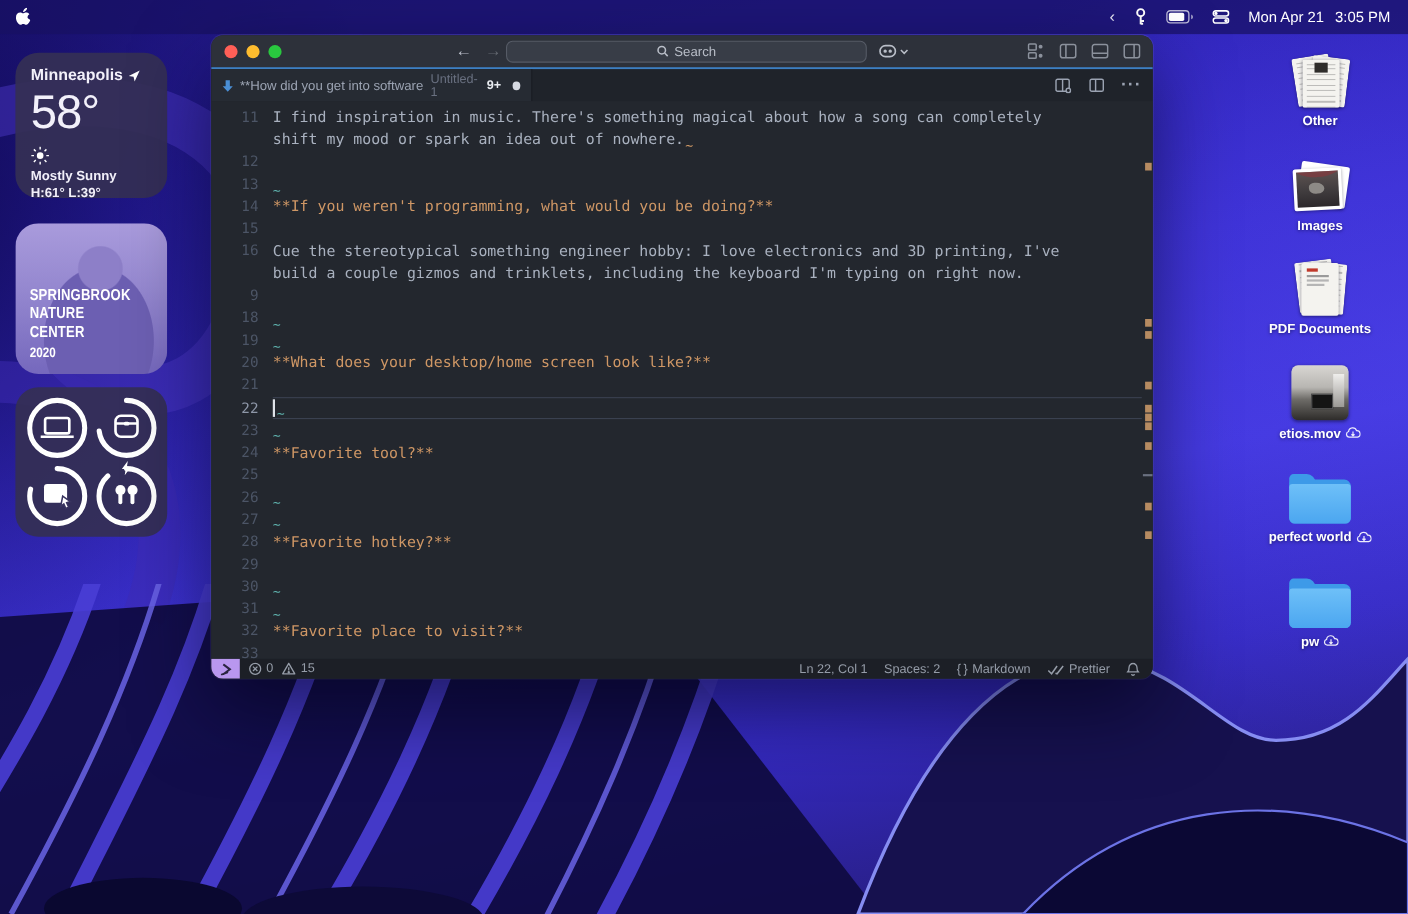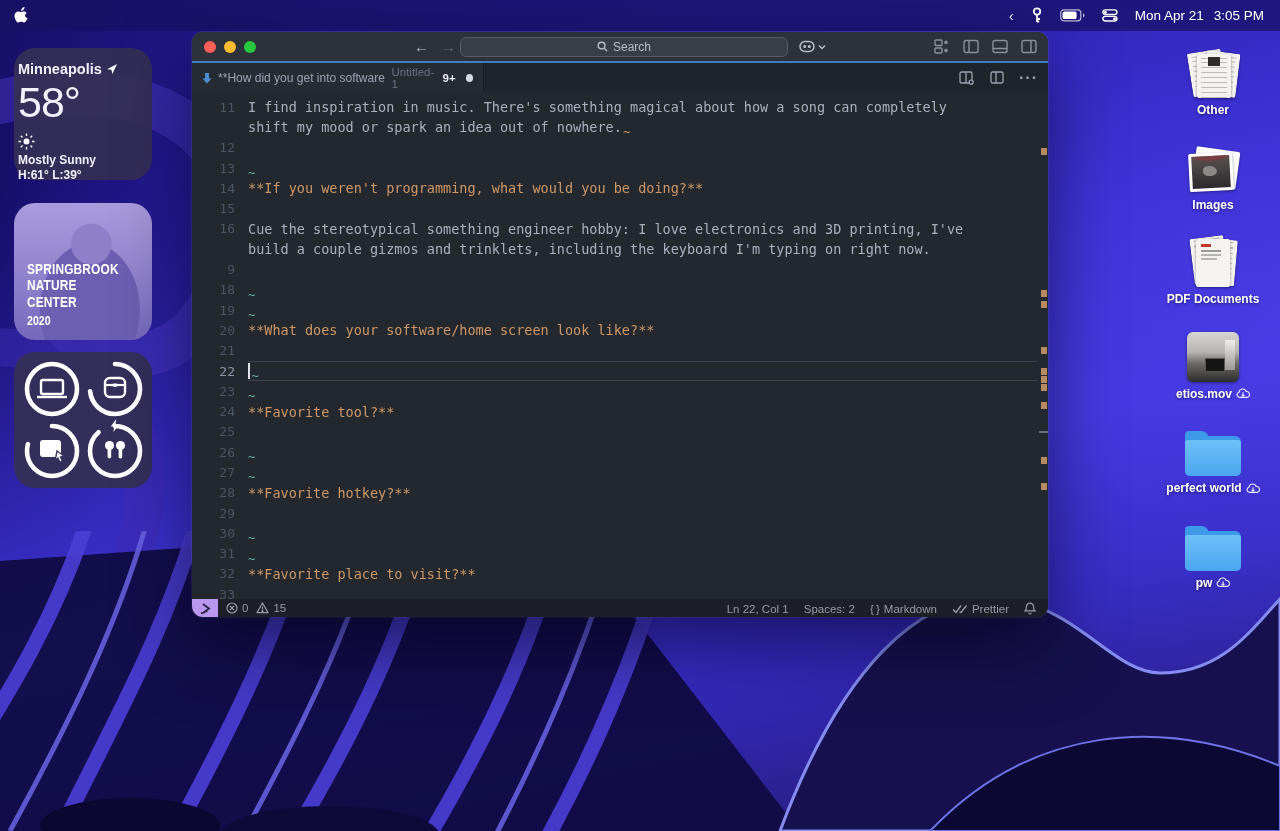--- a/index.html
+++ b/index.html
@@ -21,39 +21,39 @@
     display:flex; align-items:center; color:#fff; font-size:13.5px; }
   #menubar .apple { margin:0 8px 0 14px; display:flex; align-items:center; }
   #menubar .mitem { padding:0 11px; height:31px; display:flex; align-items:center; }
   #menubar .mitem.bold { font-weight:bold; }
   #mb-right { margin-left:auto; display:flex; align-items:center; gap:17px; padding-right:16px; }
   #mb-right .chev { font-size:15px; color:#e8e8f6; }
   #mb-clock { display:flex; gap:10px; font-size:13.5px; }
 
   
   .widget { position:absolute; left:14px; width:138px; border-radius:21px; color:#f2f0fa; }
-  #w-weather { top:48px; height:132px; background:rgba(52,47,85,.94); padding:13px 4px; }
+  #w-weather { top:48px; height:132px; background:rgba(52,47,85,.94); padding:13px 14px; }
   #w-weather .city { font-size:14.5px; font-weight:bold; display:flex; align-items:center; gap:4px; }
   #w-weather .temp { font-size:43px; font-weight:300; letter-spacing:-1px; margin-top:1px; }
   #w-weather .cond { font-size:12px; font-weight:bold; margin-top:3px; }
   #w-weather .hilo { font-size:12px; font-weight:bold; margin-top:1px; }
   #w-photo { top:203px; height:137px; overflow:hidden;
     background:
       radial-gradient(circle at 56% 30%, #8d7fc8 0 16%, rgba(0,0,0,0) 17%),
       radial-gradient(ellipse 90px 120px at 55% 78%, #6c5fb2 0 55%, rgba(0,0,0,0) 56%),
       linear-gradient(180deg,#a99bdc 0%,#9487cf 45%,#7568bd 100%); }
   #w-photo .ptxt { position:absolute; left:13px; bottom:30px; color:#fff; font-weight:bold;
     font-size:14.5px; line-height:16.5px; letter-spacing:.2px; transform:scaleX(.82); transform-origin:left; }
   #w-photo .pyear { position:absolute; left:13px; bottom:12px; color:#fff; font-weight:bold; font-size:12.5px; transform:scaleX(.85); transform-origin:left; }
   #w-batt { top:352px; height:136px; background:rgba(52,47,85,.94); display:grid;
     grid-template-columns:1fr 1fr; grid-template-rows:1fr 1fr; padding:6px; }
   .ringcell { position:relative; display:flex; align-items:center; justify-content:center; }
 
   
-  #dicons { position:absolute; right:12px; top:40px; width:110px; }
+  #dicons { position:absolute; right:25px; top:40px; width:110px; }
   .dicon { height:94.5px; display:flex; flex-direction:column; align-items:center; }
   .dicon .art { height:58px; display:flex; align-items:flex-end; justify-content:center; position:relative; width:70px; }
   .dicon .lbl { margin-top:5px; color:#fff; font-size:12px; font-weight:bold; text-shadow:0 1px 3px rgba(0,0,40,.55);
     display:flex; align-items:center; gap:4px; white-space:nowrap; }
   .paper { position:absolute; background:#f4f3ef; border-radius:2px; width:34px; height:44px; box-shadow:0 1px 3px rgba(0,0,30,.4);
     background-image:repeating-linear-gradient(180deg,rgba(120,120,120,.45) 0 1px, rgba(0,0,0,0) 1px 5px); background-size:76% auto; background-position:50% 8px; background-repeat:repeat-y; }
   .photoF { position:absolute; background:#fff; border-radius:2px; width:44px; height:38px; box-shadow:0 1px 3px rgba(0,0,30,.4); padding:3px; }
   .photoF .inner { width:100%; height:100%; background:linear-gradient(180deg,#5c5250 0%,#403c3e 55%,#2c282b 100%); position:relative; overflow:hidden;}
   .photoF .inner::before { content:""; position:absolute; left:28%; top:30%; width:14px; height:10px; background:#8d8a86; border-radius:40% 60% 50% 50%; }
   .photoF .inner::after { content:""; position:absolute; left:-10%; top:-55%; width:120%; height:70%; border-radius:50%; background:#7e3b3f; opacity:.8;}
@@ -469,21 +469,21 @@
           <div class="ed-row">
             <span class="gut">18</span>
             <span class="code"><span></span><span class="sq">~</span></span>
           </div>
           <div class="ed-row">
             <span class="gut">19</span>
             <span class="code"><span></span><span class="sq">~</span></span>
           </div>
           <div class="ed-row bold">
             <span class="gut">20</span>
-            <span class="code"><span>**What does your software/home screen look like?**</span></span>
+            <span class="code"><span>**What does your desktop/home screen look like?**</span></span>
           </div>
           <div class="ed-row">
             <span class="gut">21</span>
             <span class="code"><span></span></span>
           </div>
           <div class="ed-row current">
             <span class="gut">22</span>
             <span class="code"><span class="cursor"></span><span></span><span class="sq">~</span></span>
           </div>
           <div class="ed-row">

